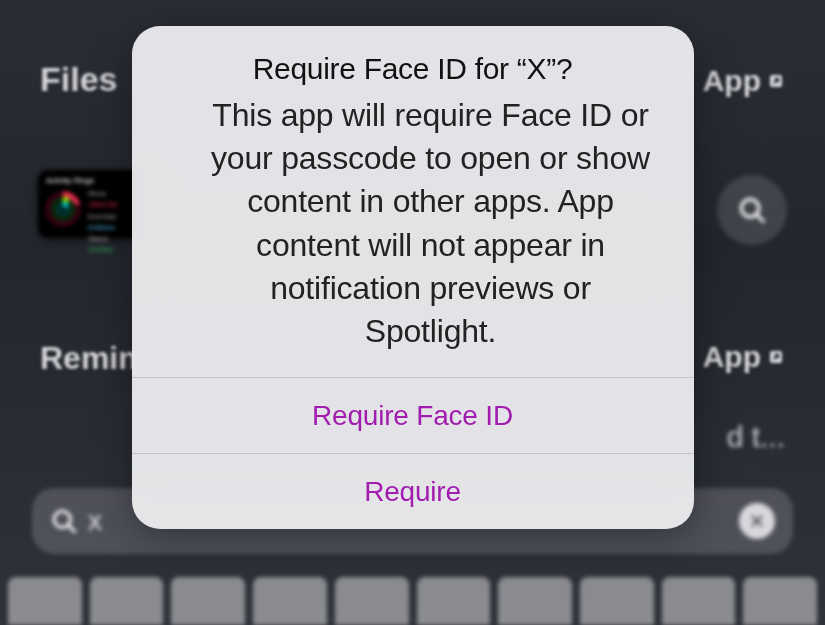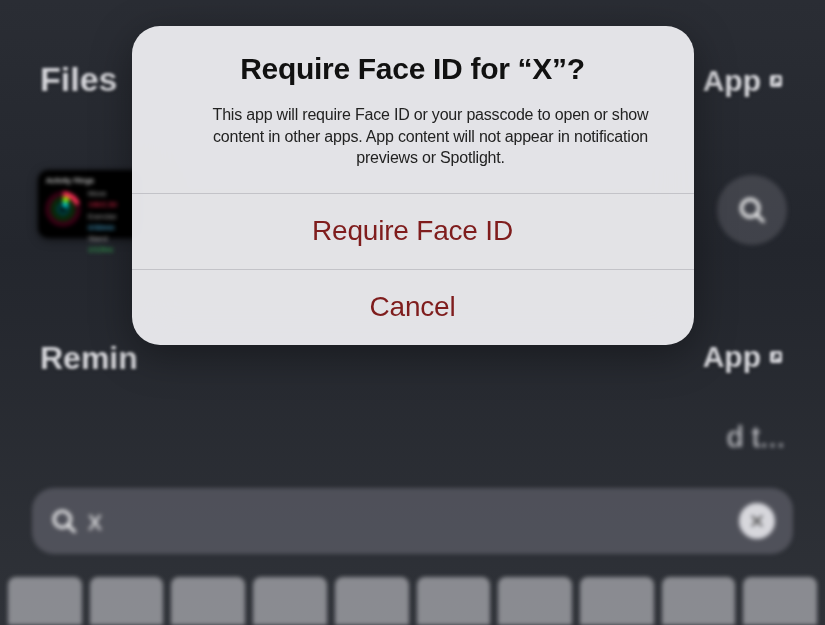--- a/index.html
+++ b/index.html
@@ -75,26 +75,26 @@
 
   
   .alert {
     position: absolute; left: 50%; top: 26px; transform: translateX(-50%);
     width: 562px; background: rgba(235,235,238,0.96);
     border-radius: 28px; overflow: hidden;
     box-shadow: 0 10px 40px rgba(0,0,0,0.35);
     backdrop-filter: blur(20px);
   }
   .alert-head { padding: 26px 34px 24px; text-align: center; }
-  .alert-title { font-size: 30px; font-weight: 700; color: #111; letter-spacing: -0.3px; margin-bottom: 18px; }
-  .alert-msg { font-size: 16px; font-weight: 400; color: #222; line-height: 1.35; letter-spacing: -0.2px; margin-left: 36px; }
+  .alert-title { font-size: 30px; font-weight: 400; color: #111; letter-spacing: -0.3px; margin-bottom: 8px; }
+  .alert-msg { font-size: 32px; font-weight: 400; color: #222; line-height: 1.35; letter-spacing: -0.2px; margin-left: 36px; }
   .alert-btn {
     border-top: 1px solid rgba(120,120,128,0.3);
     height: 76px; display: flex; align-items: center; justify-content: center;
-    font-size: 28px; font-weight: 400; color: #7f1d1d; cursor: pointer;
+    font-size: 28px; font-weight: 400; color: #a21caf; cursor: pointer;
     letter-spacing: -0.2px;
   }
 </style>
 </head>
 <body>
 
 <div class="bg">
 
   <div class="bg-label" style="left:40px; top:60px; font-size:34px;">Files</div>
 
@@ -172,14 +172,14 @@
     <div class="key"></div>
   </div>
 </div>
 
 <div class="alert">
   <div class="alert-head">
     <div class="alert-title">Require Face ID for “X”?</div>
     <div class="alert-msg">This app will require Face ID or your passcode to open or show content in other apps. App content will not appear in notification previews or Spotlight.</div>
   </div>
   <div class="alert-btn">Require Face ID</div>
-  <div class="alert-btn">Cancel</div>
+  <div class="alert-btn">Require</div>
 </div>
 
 </body></html>

